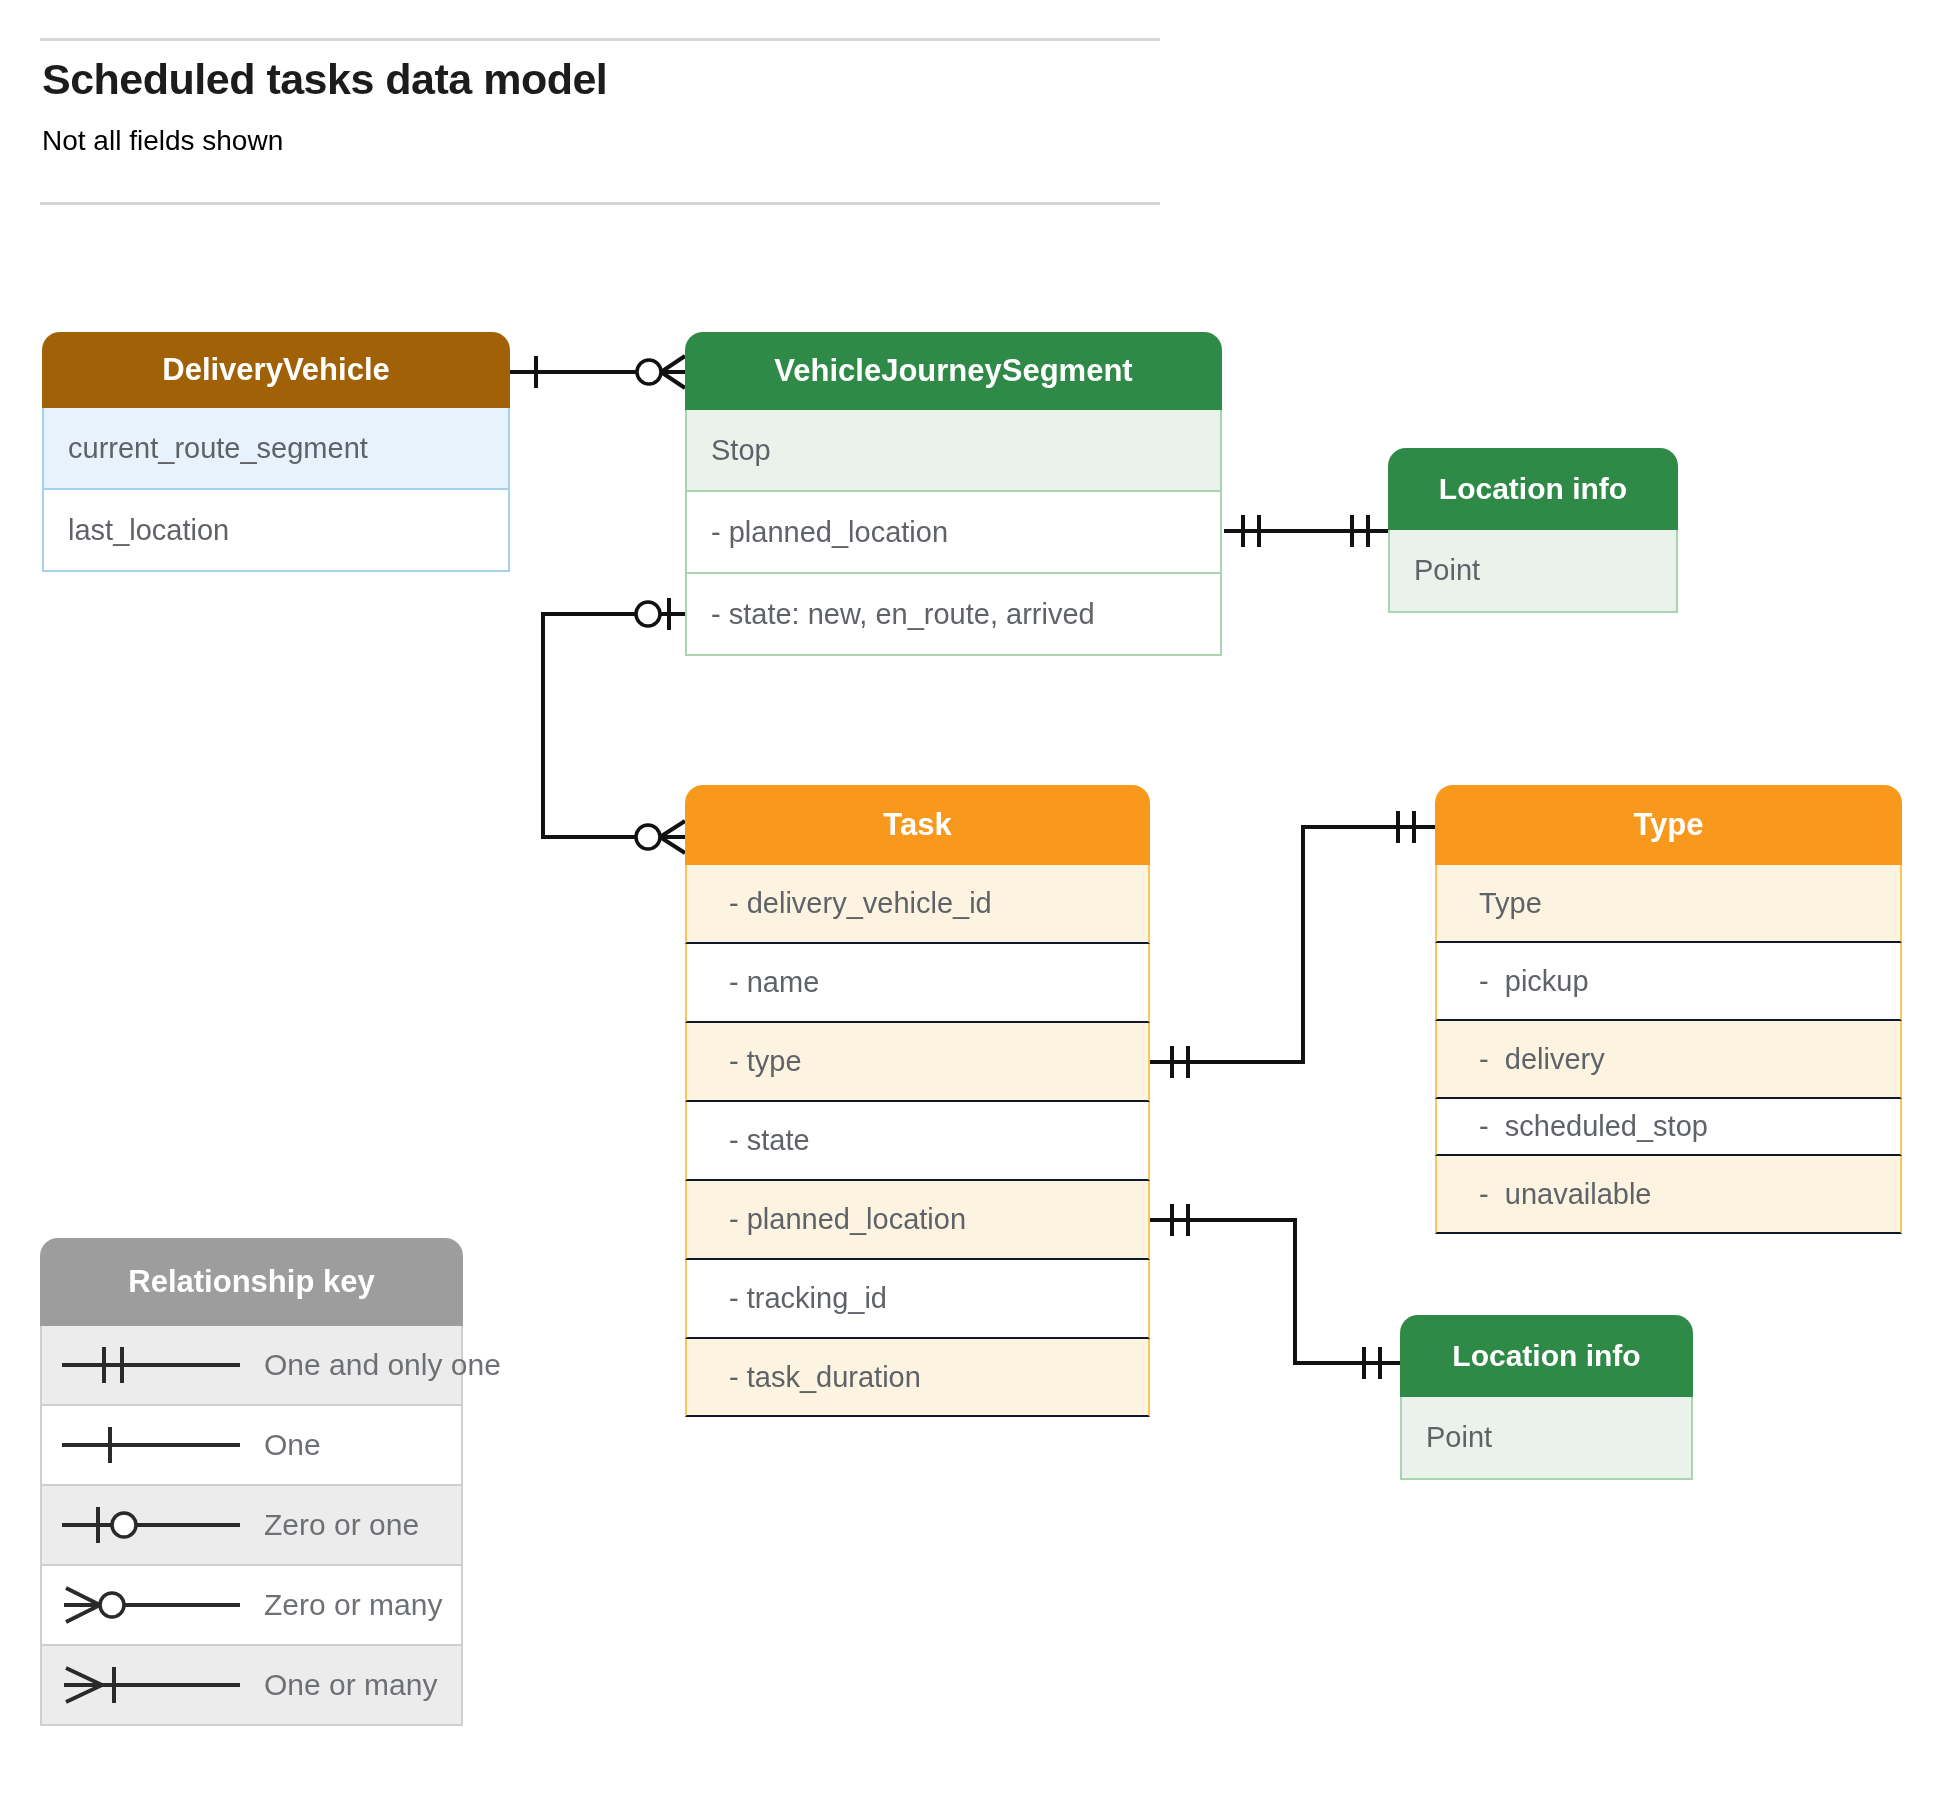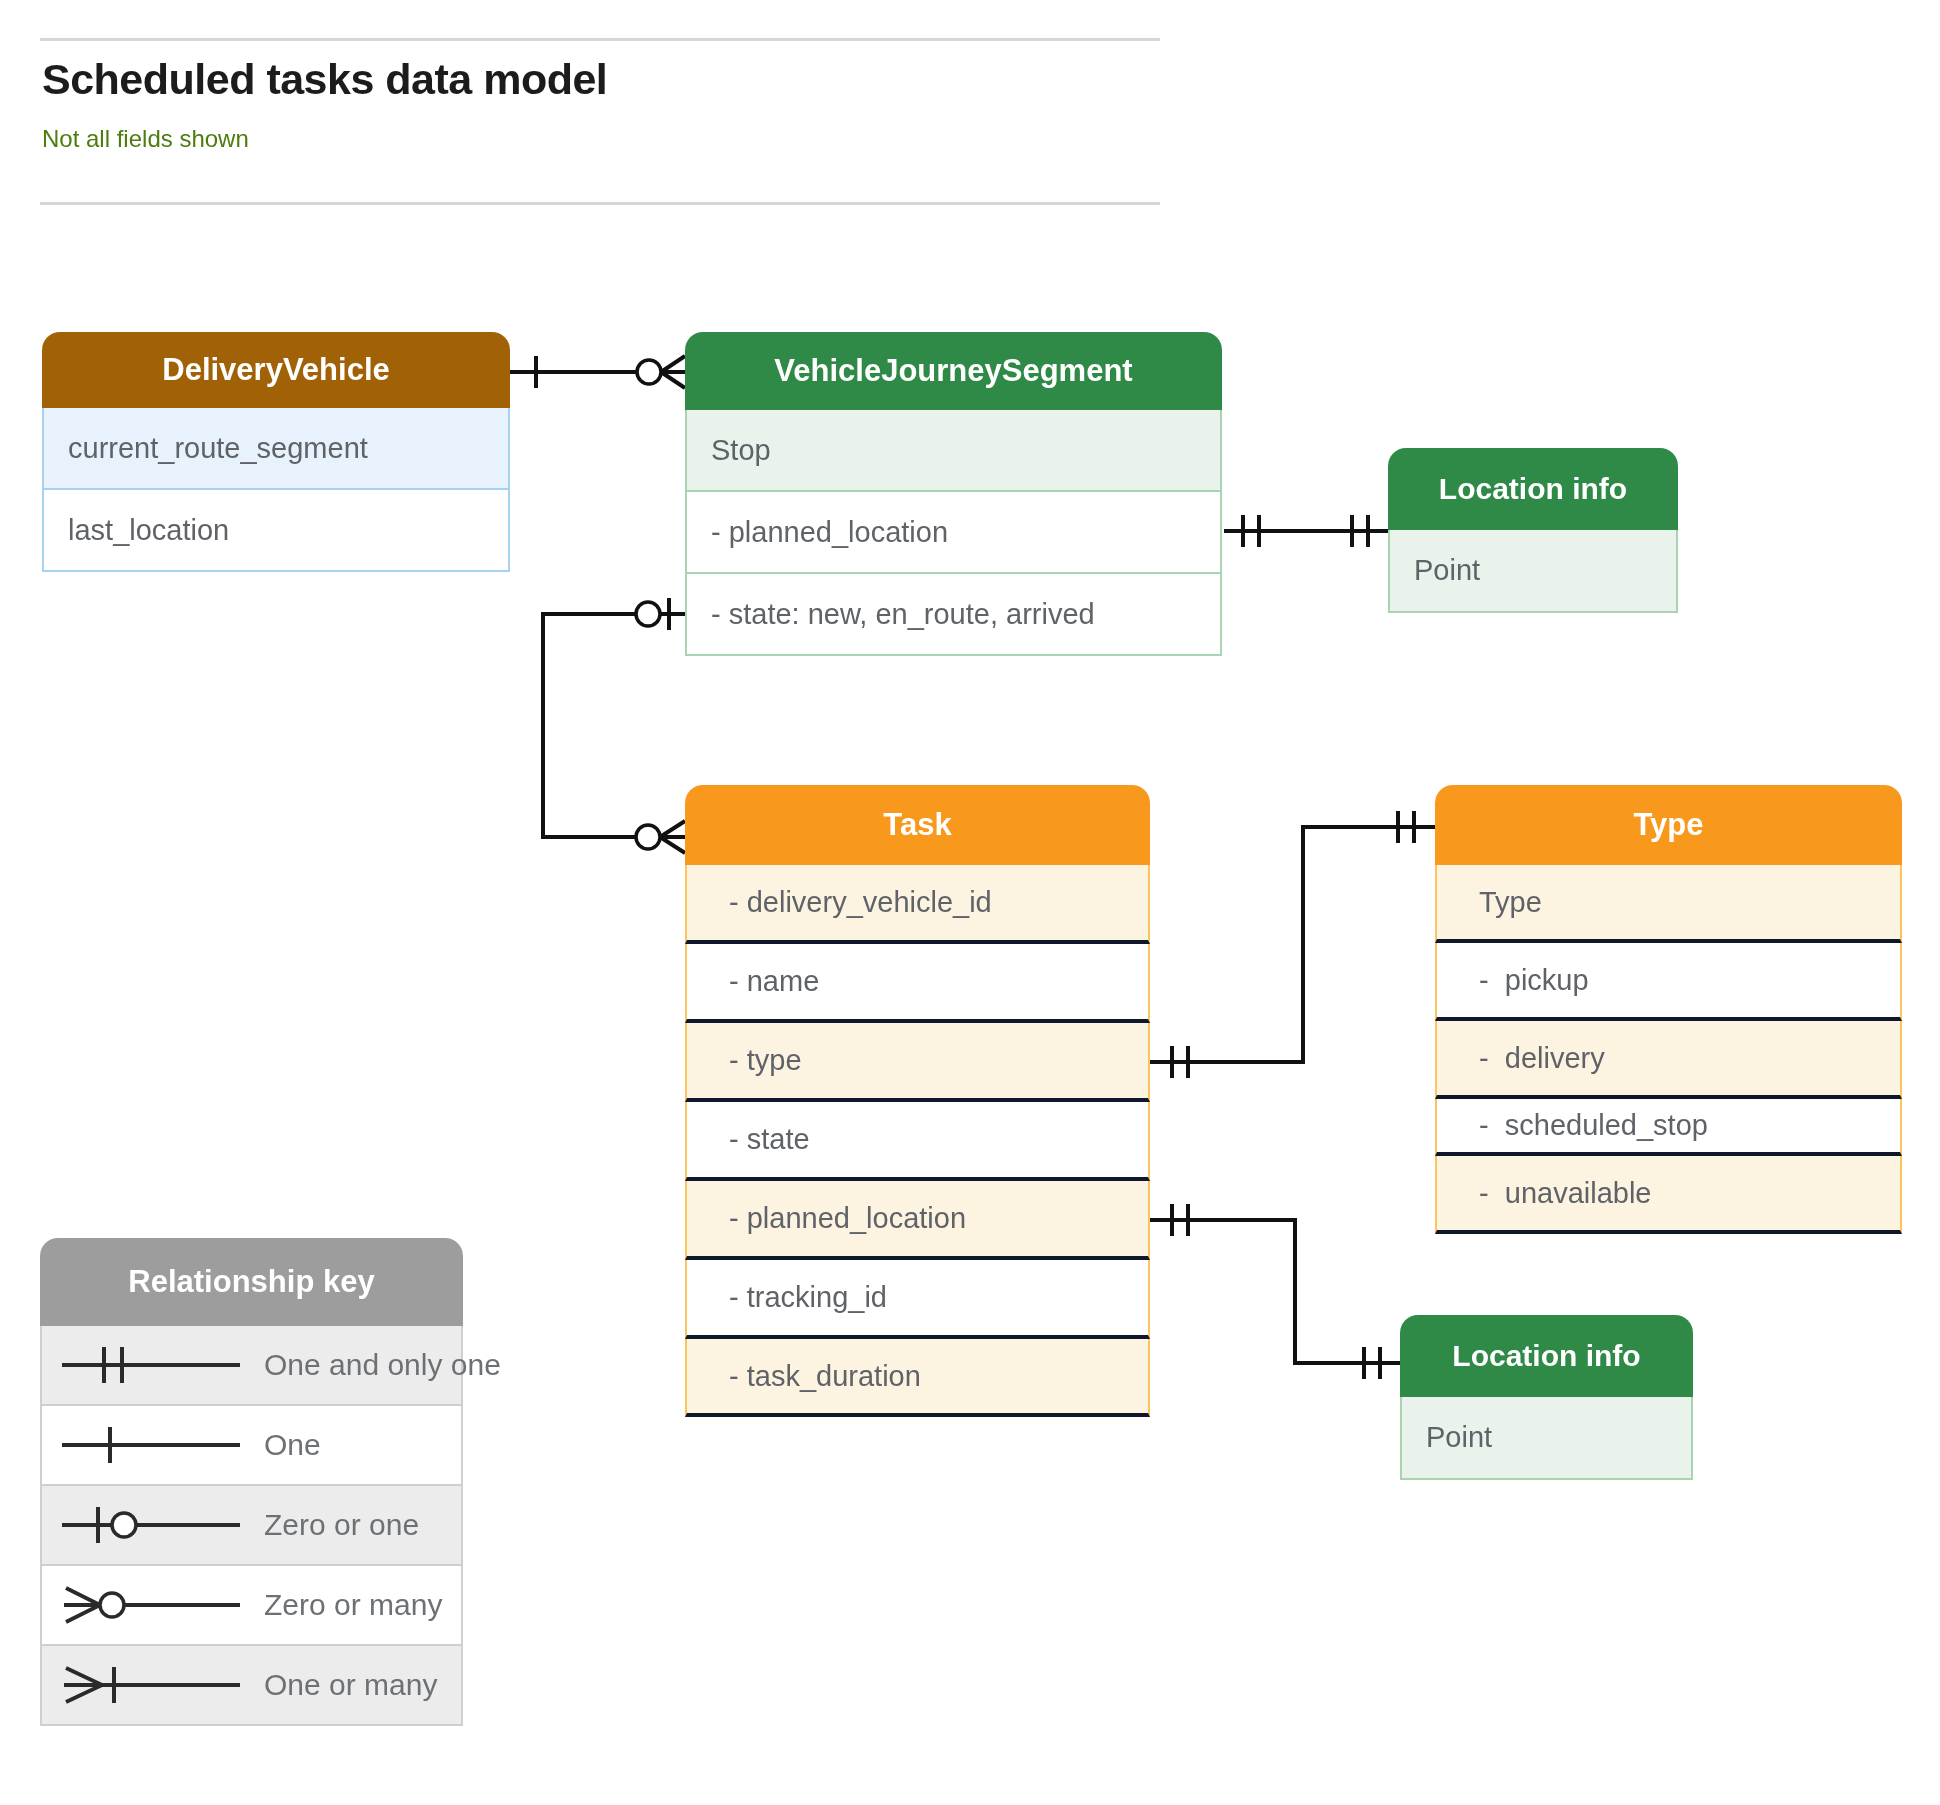--- a/index.html
+++ b/index.html
@@ -2,40 +2,40 @@
 <html><head>
 <meta charset="utf-8">
 <style>
   html,body{margin:0;padding:0;background:#ffffff;}
   #canvas{
     position:relative;width:1940px;height:1805px;background:#fff;
     font-family:"Liberation Sans","DejaVu Sans",sans-serif;overflow:hidden;
   }
   .rule{position:absolute;left:40px;width:1120px;height:3px;background:#d6d6d6;}
   .page-title{position:absolute;left:42px;top:55px;font-size:43px;font-weight:bold;color:#1c1c1c;letter-spacing:-0.5px;}
-  .page-subtitle{position:absolute;left:42px;top:125px;font-size:24px;color:#4d7c0f;}
+  .page-subtitle{position:absolute;left:42px;top:125px;font-size:28px;color:#000000;}
 
   .entity{position:absolute;box-sizing:border-box;}
   .ehead{
     box-sizing:border-box;display:flex;align-items:center;justify-content:center;
     border-radius:18px 18px 0 0;color:#ffffff;font-weight:bold;font-size:31px;
   }
   .erow{
     box-sizing:border-box;display:flex;align-items:center;
     padding-left:24px;font-size:29px;color:#5f6368;background:#ffffff;white-space:pre;
   }
   
   .blue  .ehead{background:#a16207;}
   .blue  .erow{border-left:2px solid #a6d2f2;border-right:2px solid #a6d2f2;border-bottom:2px solid #a6d2f2;}
   .blue  .erow.alt{background:#e8f2fc;}
   .green .ehead{background:#2f8a48;}
   .green .erow{border-left:2px solid #a8d4b0;border-right:2px solid #a8d4b0;border-bottom:2px solid #a8d4b0;}
   .green .erow.alt{background:#e9f3ec;}
   .orange .ehead{background:#f8991d;}
-  .orange .erow{border-left:2px solid #fac55e;border-right:2px solid #fac55e;border-bottom:4px solid #0f172a;padding-left:42px;}
+  .orange .erow{border-left:2px solid #fac55e;border-right:2px solid #fac55e;border-bottom:2px solid #0f172a;padding-left:42px;}
   .orange .erow.alt{background:#fdf3e1;}
   .grayk .ehead{background:#9d9d9d;}
   .grayk .erow{border-left:2px solid #cfcfcf;border-right:2px solid #cfcfcf;border-bottom:2px solid #cfcfcf;}
   .grayk .erow.alt{background:#ececec;}
 
   
   .lrow{padding-left:14px;}
   .lrow .sym{flex:0 0 190px;display:flex;align-items:center;}
   .lrow .lbl{font-size:30px;color:#6d7074;margin-left:18px;white-space:nowrap;text-align:center;}
 

